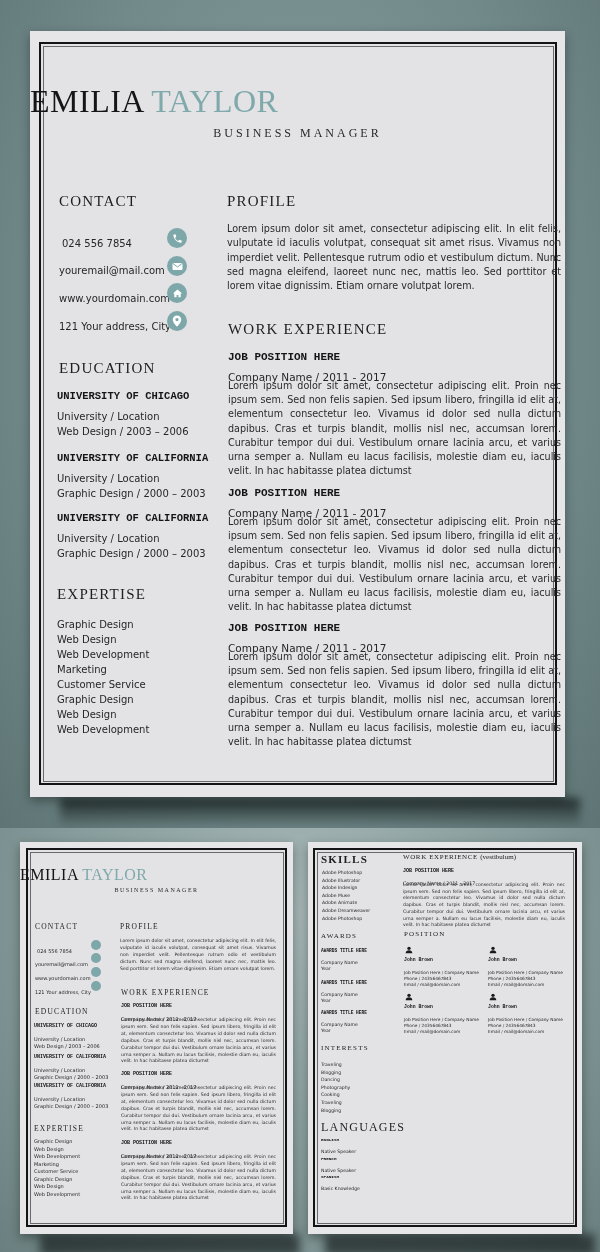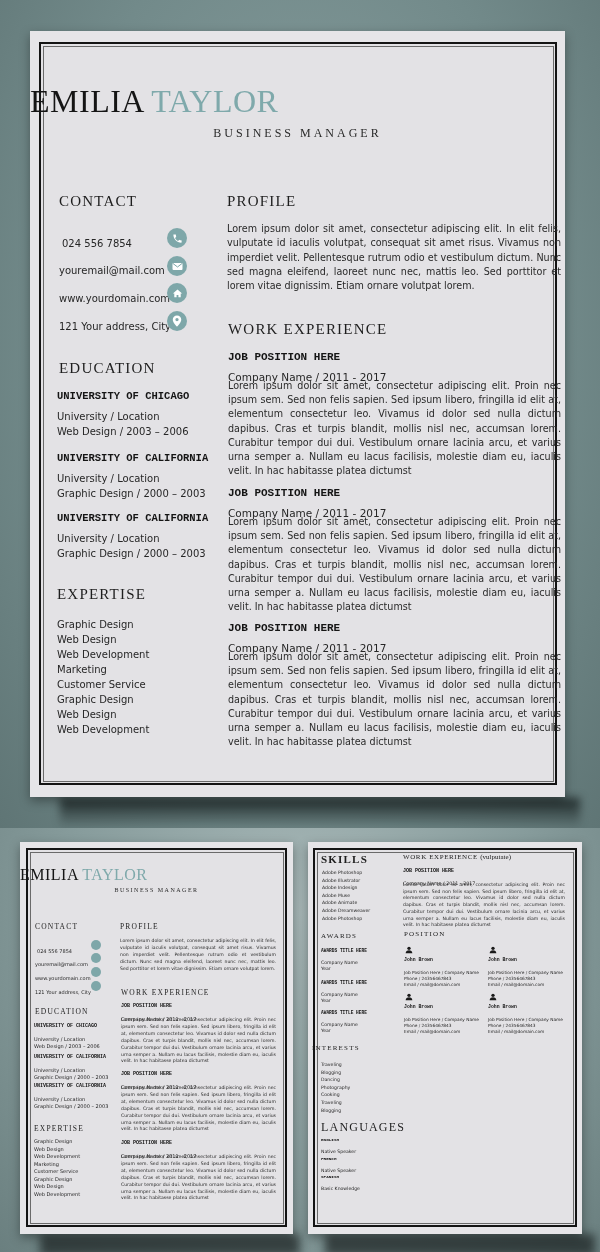--- a/index.html
+++ b/index.html
@@ -197,42 +197,42 @@
   <div class="bold" style="left:13px;top:106px;font-size:4.5px;">AWARDS TITLE HERE</div>
   <div class="txt" style="left:13px;top:112px;font-size:4.6px;">Company Name</div>
   <div class="txt" style="left:13px;top:118px;font-size:4.6px;">Year</div>
   <div class="bold" style="left:13px;top:138px;font-size:4.5px;">AWARDS TITLE HERE</div>
   <div class="txt" style="left:13px;top:144px;font-size:4.6px;">Company Name</div>
   <div class="txt" style="left:13px;top:150px;font-size:4.6px;">Year</div>
   <div class="bold" style="left:13px;top:168px;font-size:4.5px;">AWARDS TITLE HERE</div>
   <div class="txt" style="left:13px;top:174px;font-size:4.6px;">Company Name</div>
   <div class="txt" style="left:13px;top:180px;font-size:4.6px;">Year</div>
 
-  <div class="h2" style="left:4px;top:202px;font-size:7px;">INTERESTS</div>
+  <div class="h2" style="left:13px;top:202px;font-size:7px;">INTERESTS</div>
   <ul class="list" style="left:13px;top:219px;font-size:4.6px;line-height:7.6px;">
     <li>Traveling</li>
     <li>Blogging</li>
     <li>Dancing</li>
     <li>Photography</li>
     <li>Cooking</li>
     <li>Traveling</li>
     <li>Blogging</li>
   </ul>
 
   <div class="h2" style="left:13px;top:278px;font-size:12px;">LANGUAGES</div>
   <div class="bold" style="left:13px;top:295px;font-size:4.3px;">ENGLISH</div>
   <div class="txt" style="left:13px;top:301px;font-size:4.6px;">Native Speaker</div>
   <div class="bold" style="left:13px;top:314px;font-size:4.3px;">FRENCH</div>
   <div class="txt" style="left:13px;top:320px;font-size:4.6px;">Native Speaker</div>
   <div class="bold" style="left:13px;top:332px;font-size:4.3px;">SPANISH</div>
   <div class="txt" style="left:13px;top:338px;font-size:4.6px;">Basic Knowledge</div>
 
   <div class="h2" style="left:95px;top:11px;font-size:7px;letter-spacing:0.6px;">
     <span>WORK EXPERIENCE</span>
-    <span style="letter-spacing:0;">(vulputate)</span>
+    <span style="letter-spacing:0;">(vestibulum)</span>
   </div>
   <div class="bold" style="left:95px;top:26px;font-size:5px;">JOB POSITION HERE</div>
   <div class="txt" style="left:95px;top:33px;font-size:4.8px;">Company Name / 2011 - 2017</div>
   <p class="para" style="left:95px;top:40px;width:162px;font-size:4.6px;line-height:6.7px;">Lorem ipsum dolor sit amet, consectetur adipiscing elit. Proin nec ipsum sem. Sed non felis sapien. Sed ipsum libero, fringilla id elit at, elementum consectetur leo. Vivamus id dolor sed nulla dictum dapibus. Cras et turpis blandit, mollis nisl nec, accumsan lorem. Curabitur tempor dui dui. Vestibulum ornare lacinia arcu, et varius urna semper a. Nullam eu lacus facilisis, molestie diam eu, iaculis velit. In hac habitasse platea dictumst</p>
 
   <div class="h2" style="left:96px;top:88px;font-size:7px;">POSITION</div>
 
   <div style="position:absolute;left:96px;top:104px;width:80px;height:40px;">
     <svg width="8" height="8" viewBox="0 0 24 24" style="position:absolute;left:1px;top:0;">
         <circle cx="12" cy="7" r="5" fill="#1a1a1a"></circle>

